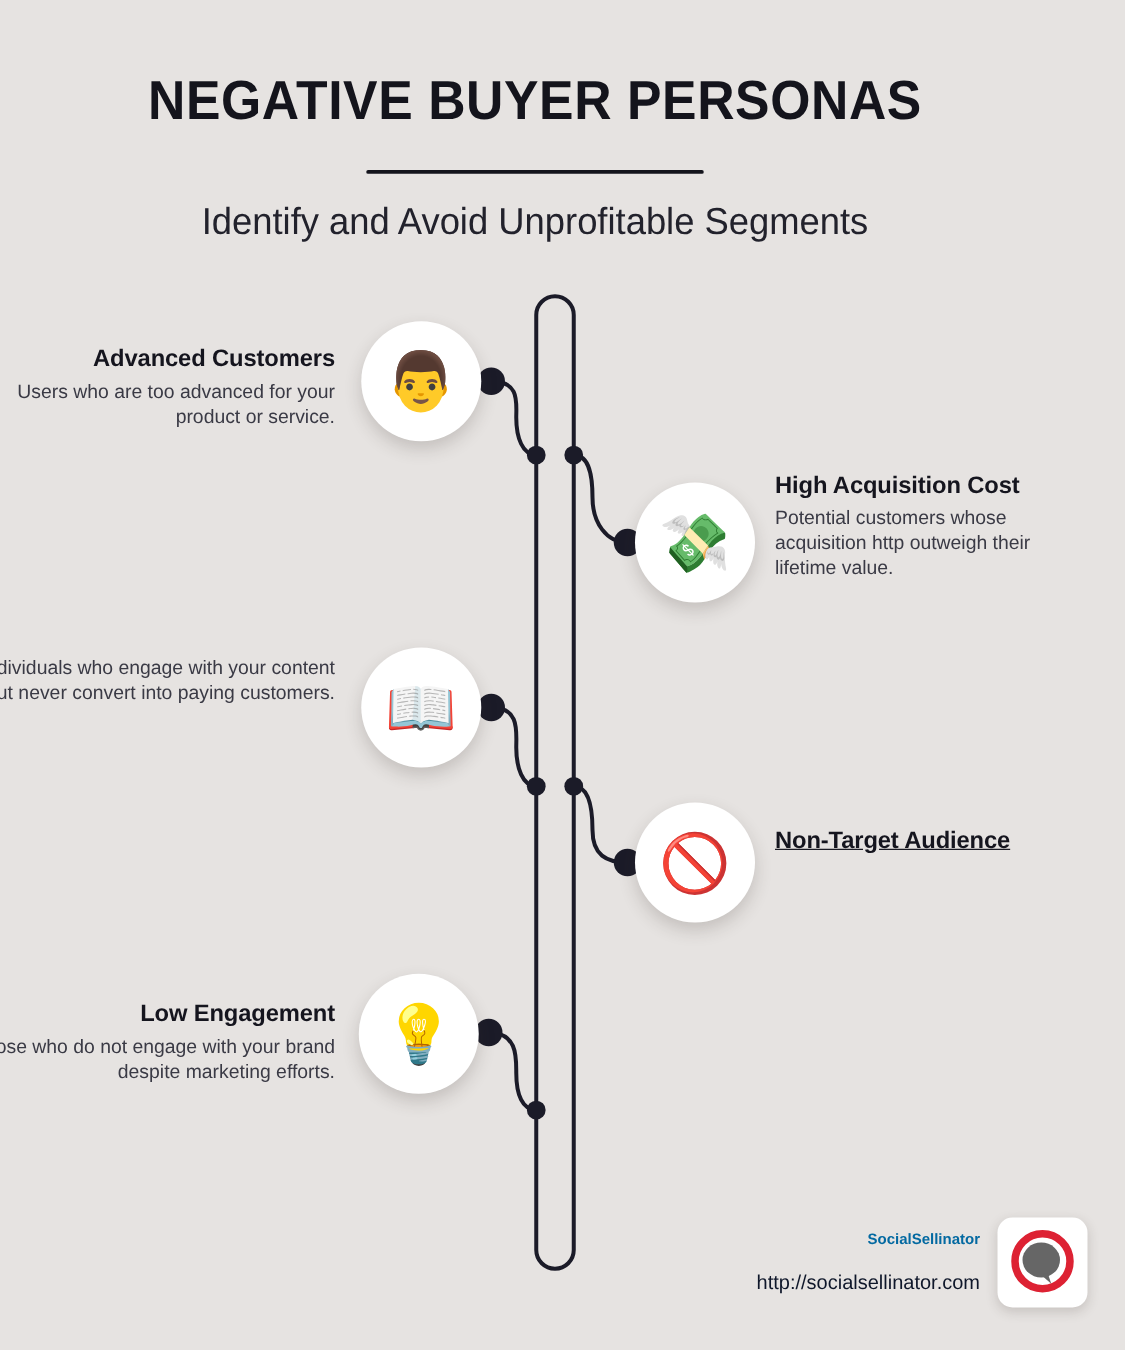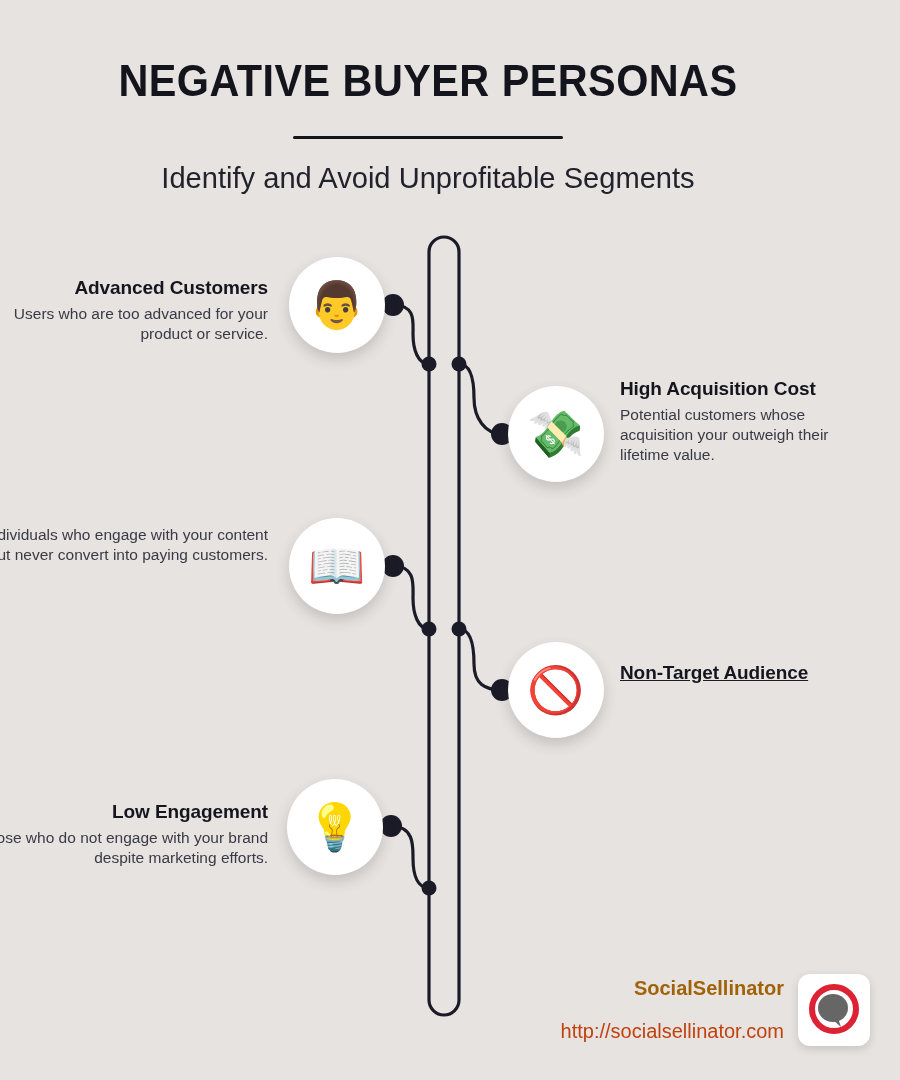--- a/index.html
+++ b/index.html
@@ -105,29 +105,29 @@
     width: 430px;
     height: 90px;
     display: flex;
     align-items: center;
     justify-content: flex-end;
     gap: 14px;
   }
   .footer-text { text-align: right; }
   .brand-name {
     margin: 0;
-    font-size: 20px;
+    font-size: 12px;
     font-weight: 700;
-    color: #a16207;
+    color: #0369a1;
   }
   .brand-url {
     margin: 20px 0 0 0;
-    font-size: 20px;
+    font-size: 16px;
     font-weight: 400;
-    color: #c2410c;
+    color: #0f172a;
   }
   .logo-box {
     width: 72px;
     height: 72px;
     border-radius: 12px;
     background: #ffffff;
     box-shadow: 0 3px 9px rgba(60,50,45,0.18);
     display: flex;
     align-items: center;
     justify-content: center;
@@ -177,21 +177,21 @@
     <p class="item-desc">Users who are too advanced for your product or service.</p>
   </div>
 </div>
 
 <div class="row">
   <div class="icon-circle" style="left:508px; top:386px;">
     <span>💸</span>
   </div>
   <div class="txt right" style="left:620px; top:378px; width:235px;">
     <p class="item-title">High Acquisition Cost</p>
-    <p class="item-desc">Potential customers whose acquisition your outweigh their lifetime value.</p>
+    <p class="item-desc">Potential customers whose acquisition http outweigh their lifetime value.</p>
   </div>
 </div>
 
 <div class="row">
   <div class="icon-circle" style="left:289px; top:518px;">
     <span>📖</span>
   </div>
   <div class="txt left" style="left:-32px; top:520px;">
     <p class="item-desc">Individuals who engage with your content but never convert into paying customers.</p>
   </div>

